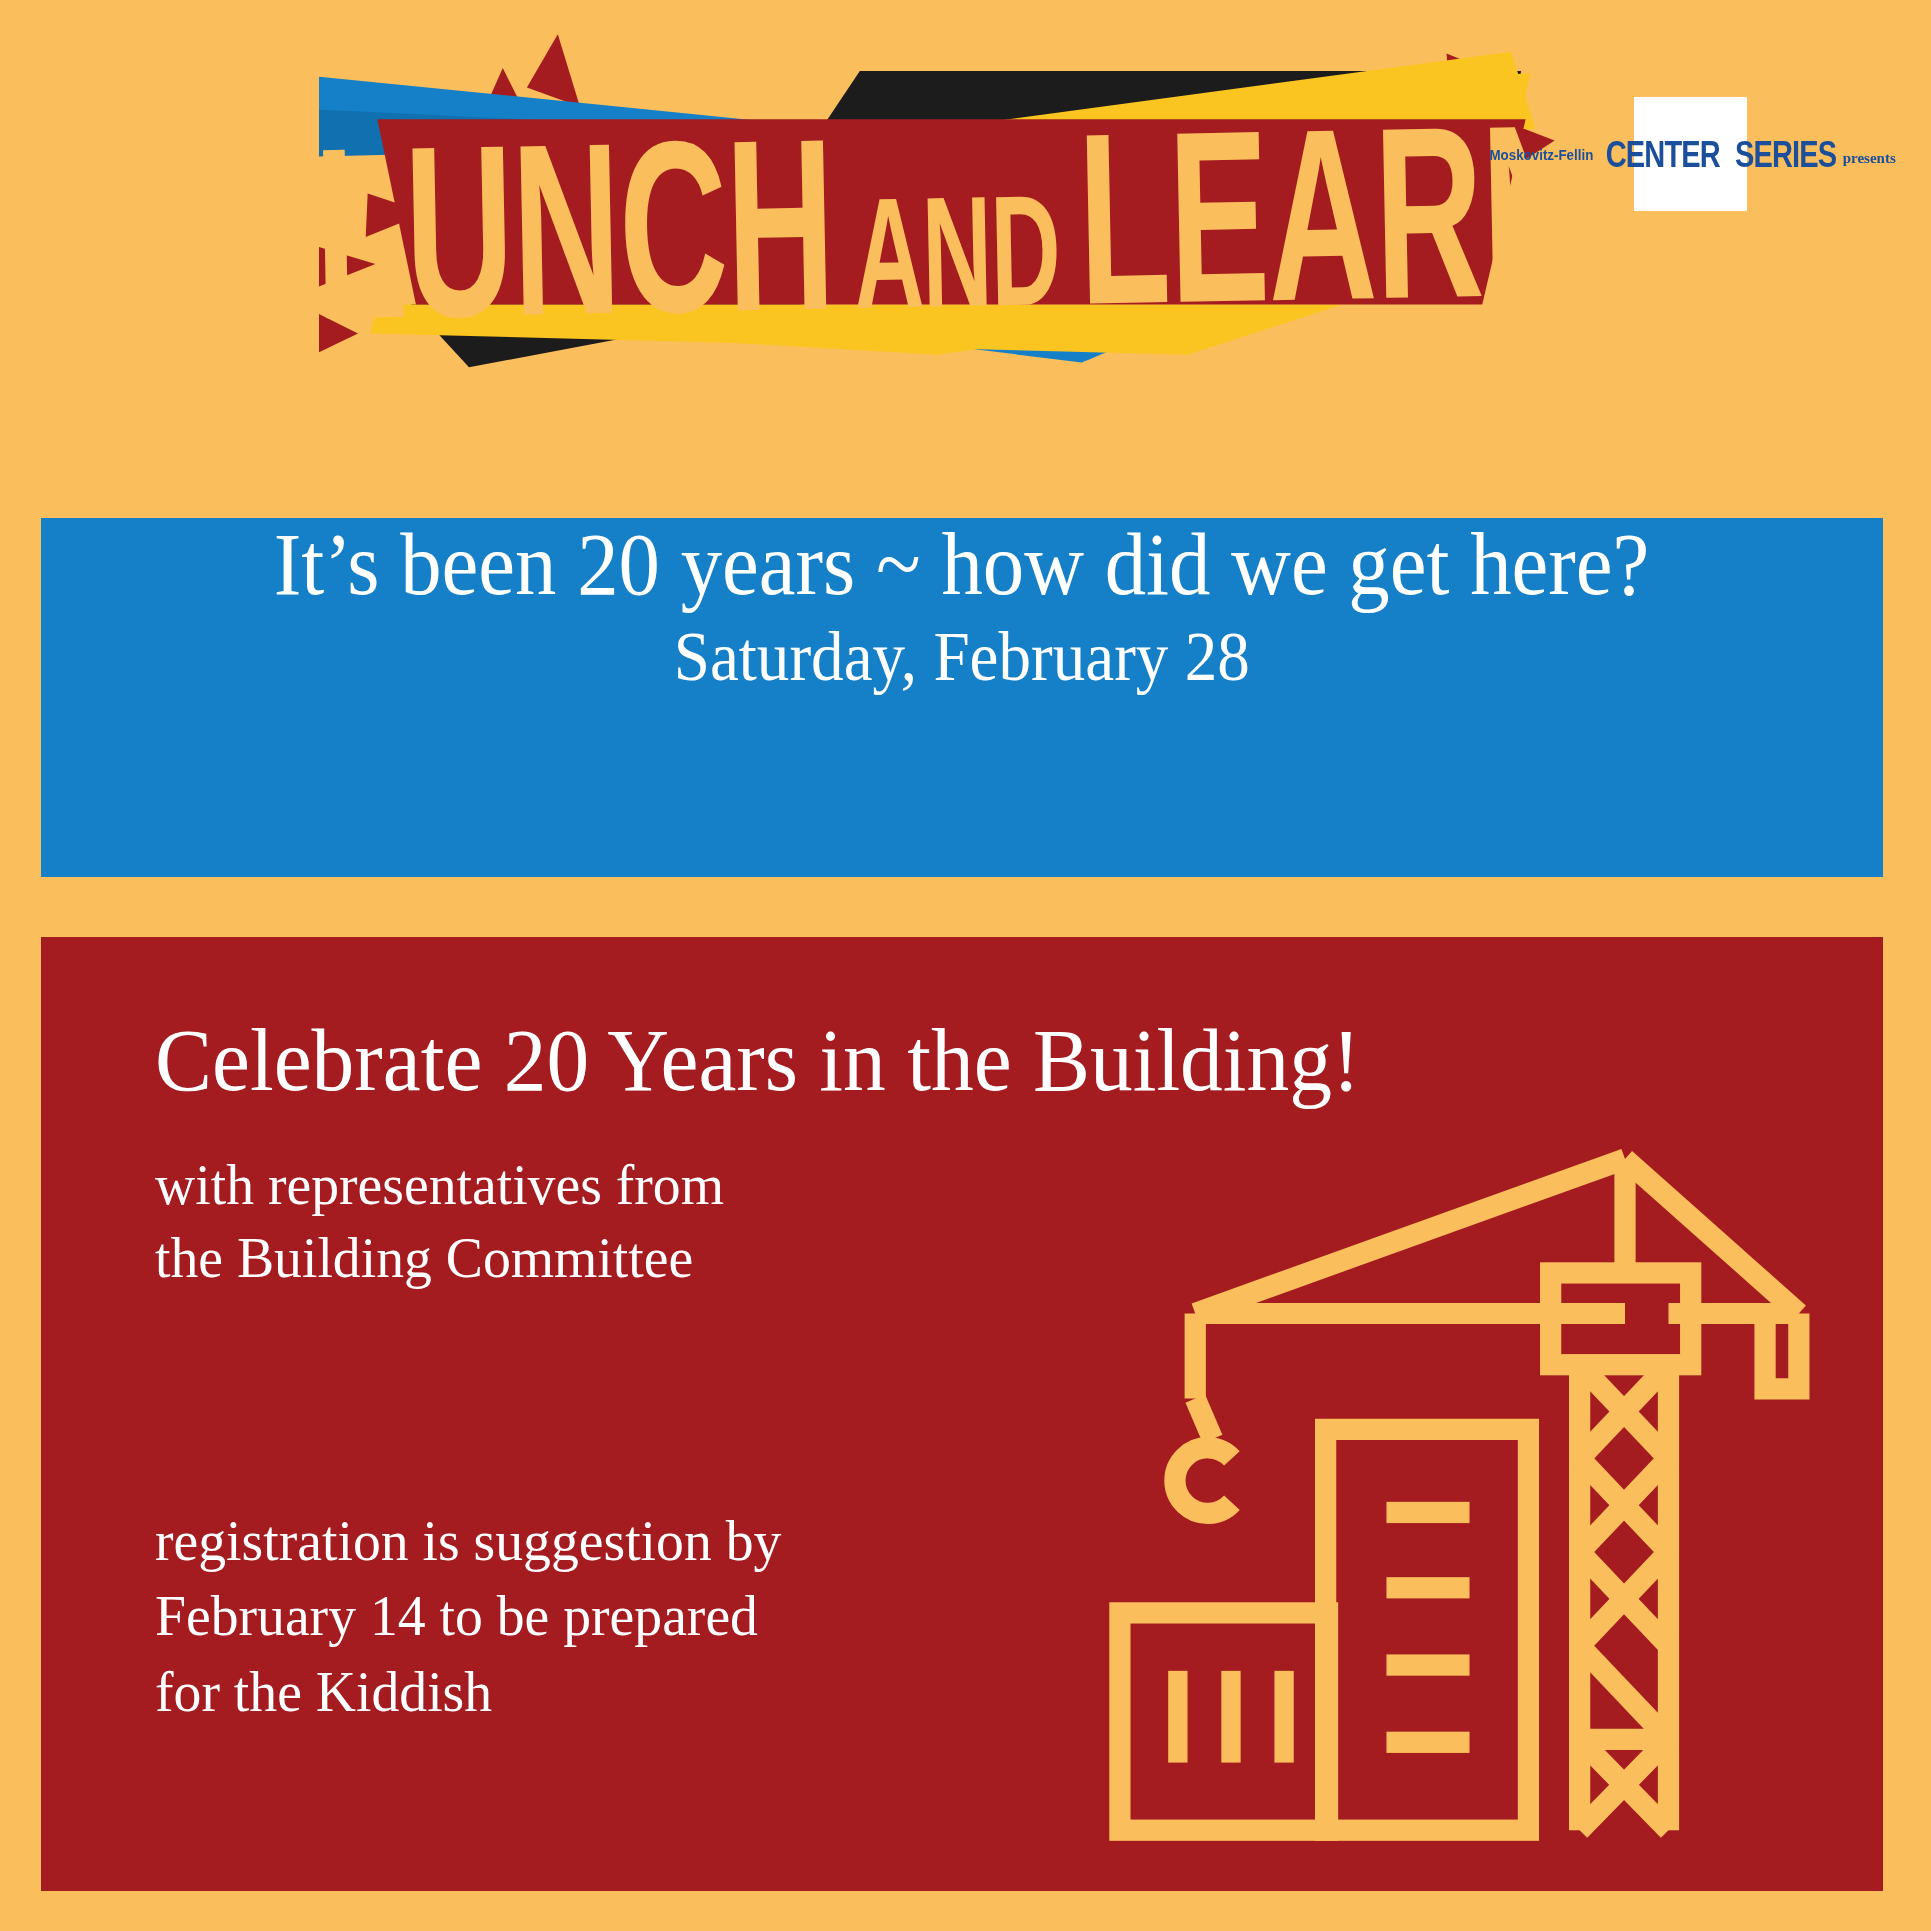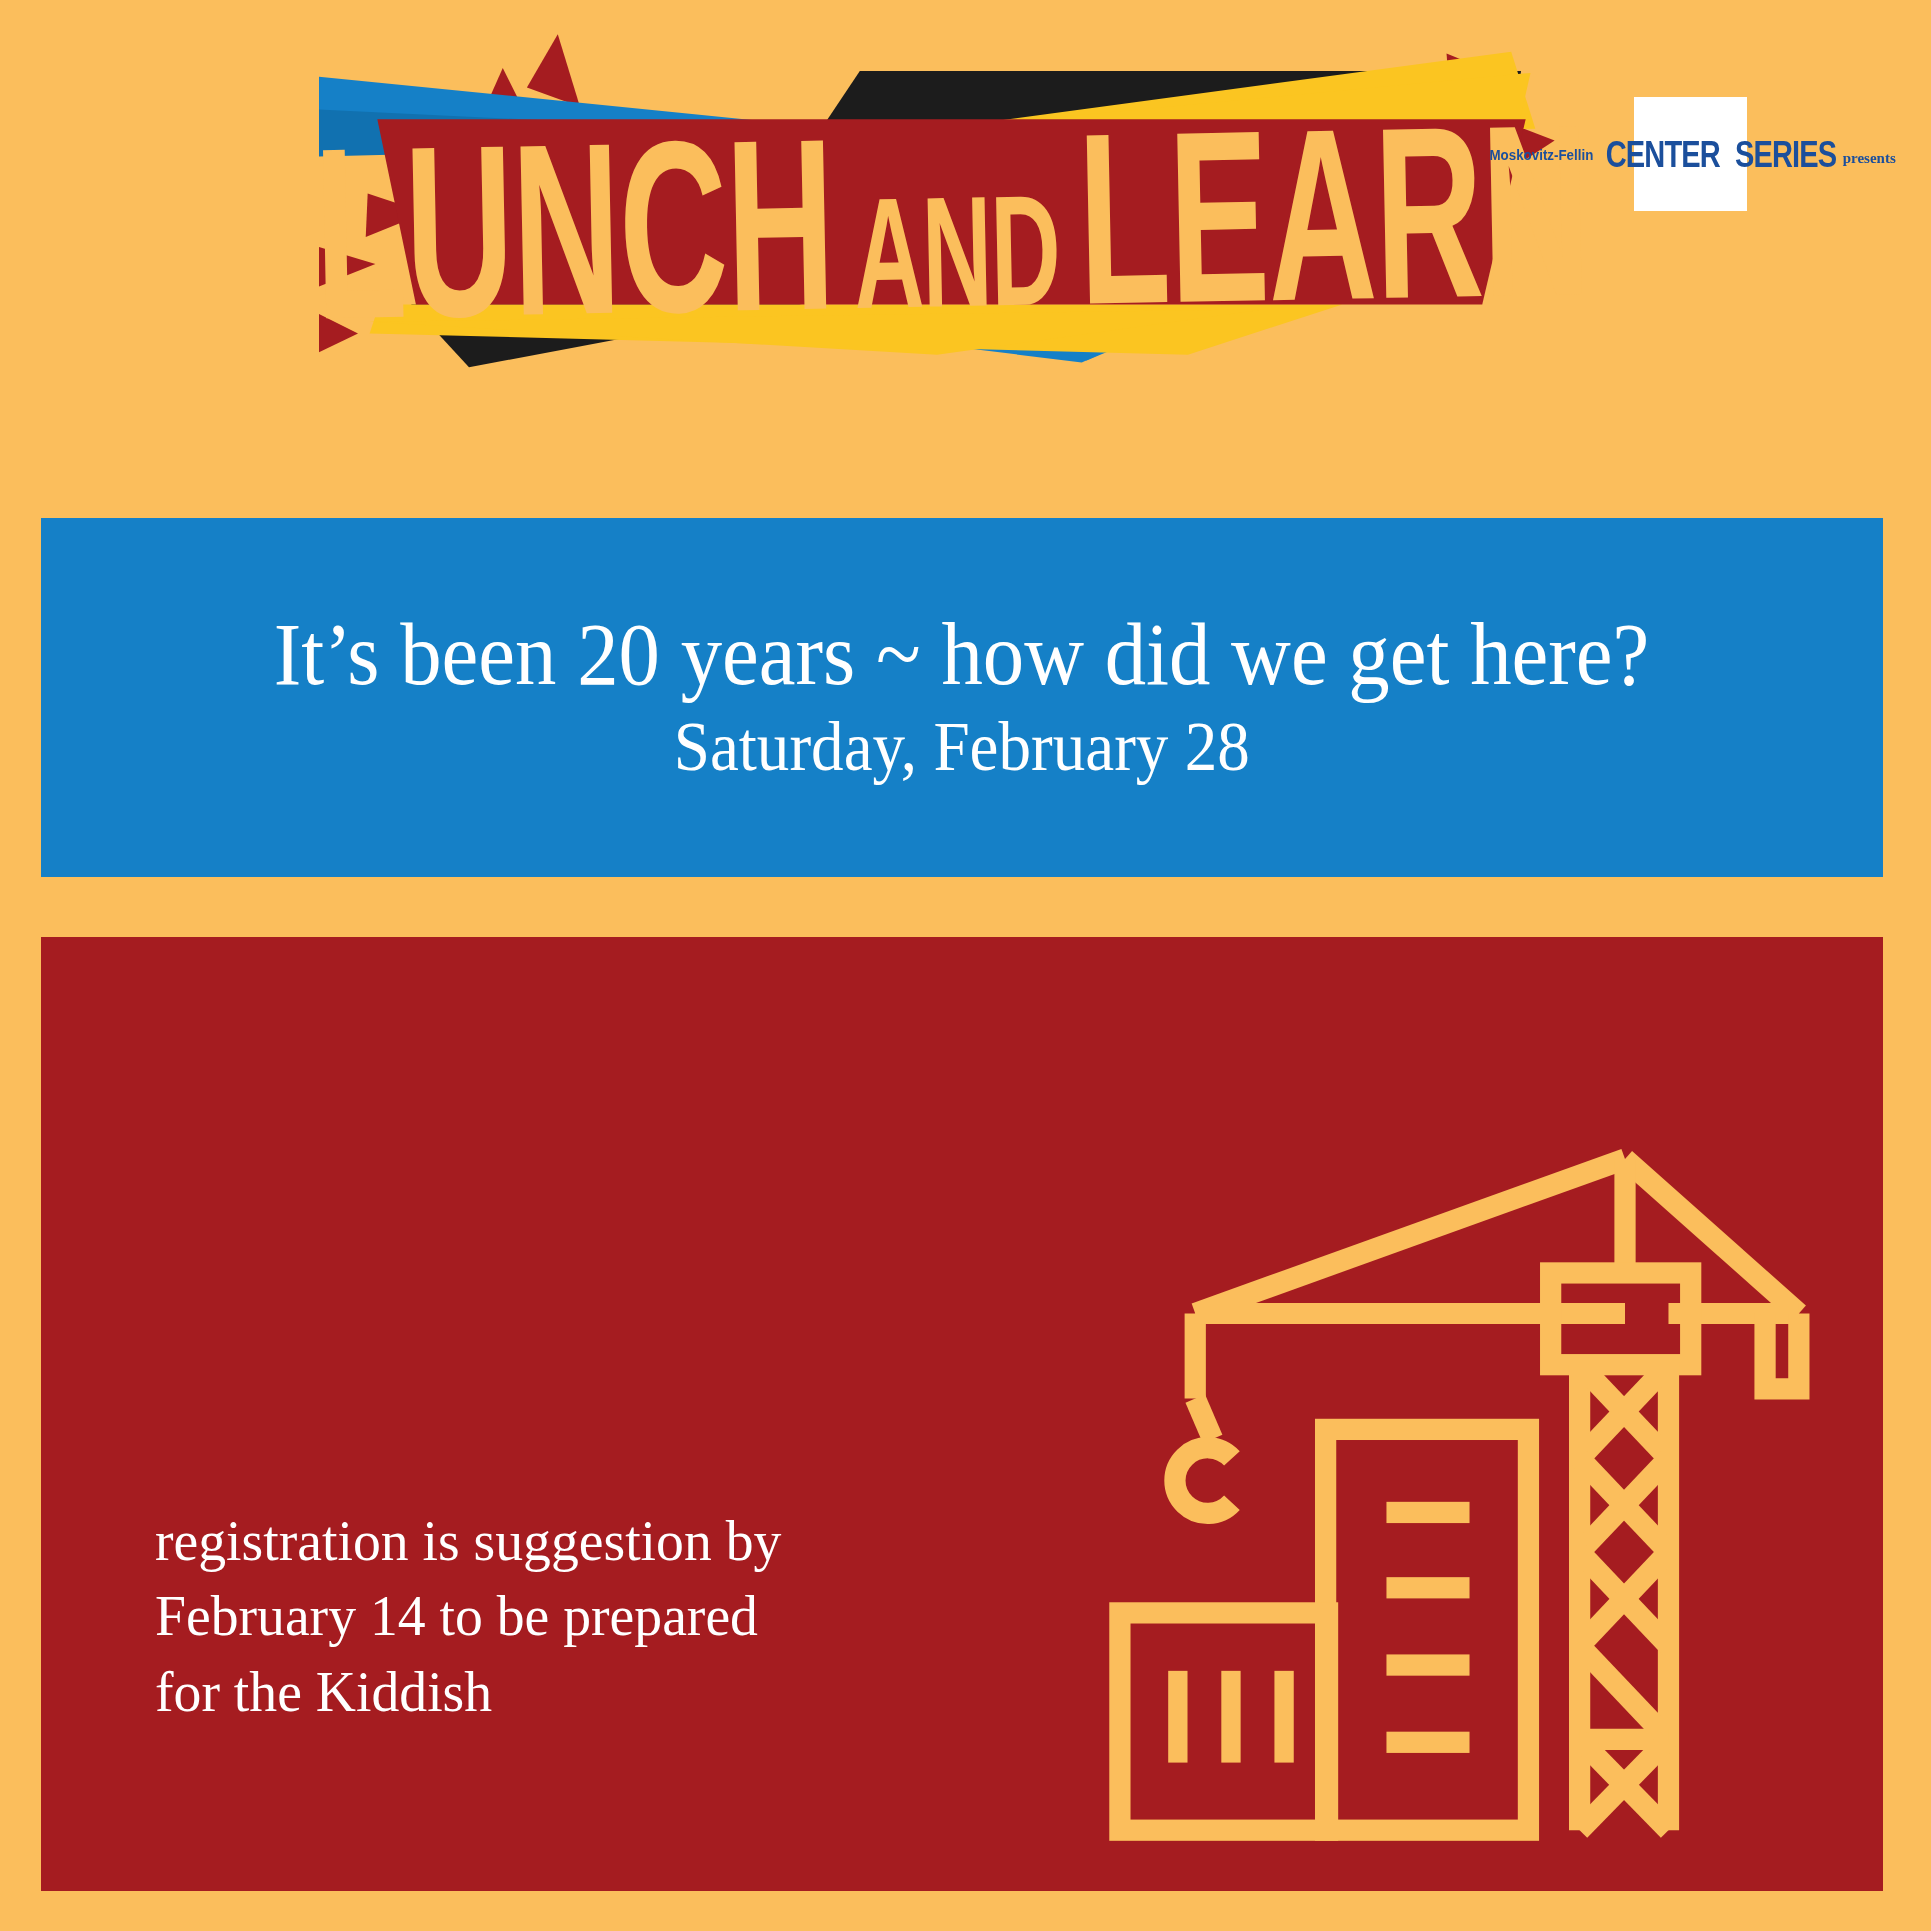--- a/index.html
+++ b/index.html
@@ -71,21 +71,21 @@
     font-weight:700;font-style:normal;color:#1B4F9C;
     font-size:15px;line-height:1;margin-top:7px;
   }
 
   
   .blue-band{
     position:absolute;left:41px;top:518px;
     width:1842px;height:359px;
     background:#1580C7;
     display:flex;flex-direction:column;
-    align-items:center;justify-content:center;
+    align-items:center;
     box-sizing:border-box;
   }
   .blue-line1{
     color:#FFFFFF;font-size:89px;line-height:1.05;
     transform:scaleX(0.93);white-space:nowrap;
   }
   .blue-line2{
     color:#FFFFFF;font-size:70px;line-height:1.15;
     transform:scaleX(0.93);white-space:nowrap;margin-top:5.8px;
   }
@@ -180,20 +180,27 @@
   </div>
 </div>
 
 <div class="blue-band">
   <div class="blue-line1">It’s been 20 years ~ how did we get here?</div>
   <div class="blue-line2">Saturday, February 28</div>
 </div>
 
 <div class="red-block">
 
+  <div class="red-copy">
+    <div class="red-head">Celebrate 20 Years in the Building!</div>
+    <div class="red-sub">
+      <div>with representatives from</div>
+      <div>the Building Committee</div>
+    </div>
+  </div>
 
   <div class="red-reg">
     <div>registration is suggestion by</div>
     <div>February 14 to be prepared</div>
     <div>for the Kiddish</div>
   </div>
 
   <svg class="crane" viewBox="0 0 760 760">
     <g stroke="#FBBE5C" stroke-width="22" fill="none" stroke-linecap="butt" stroke-linejoin="miter">
 

